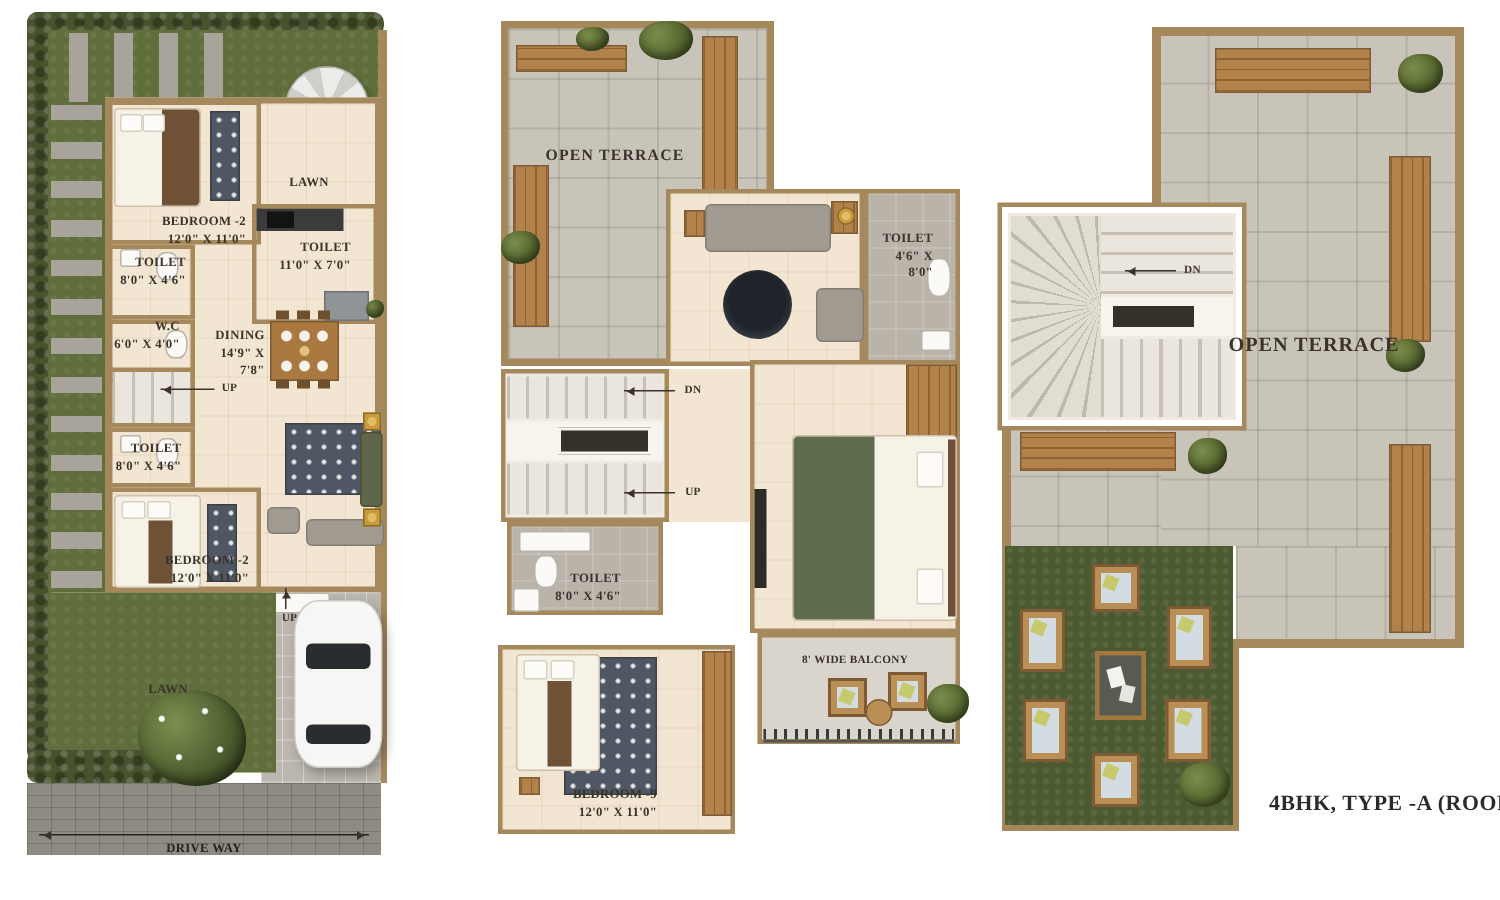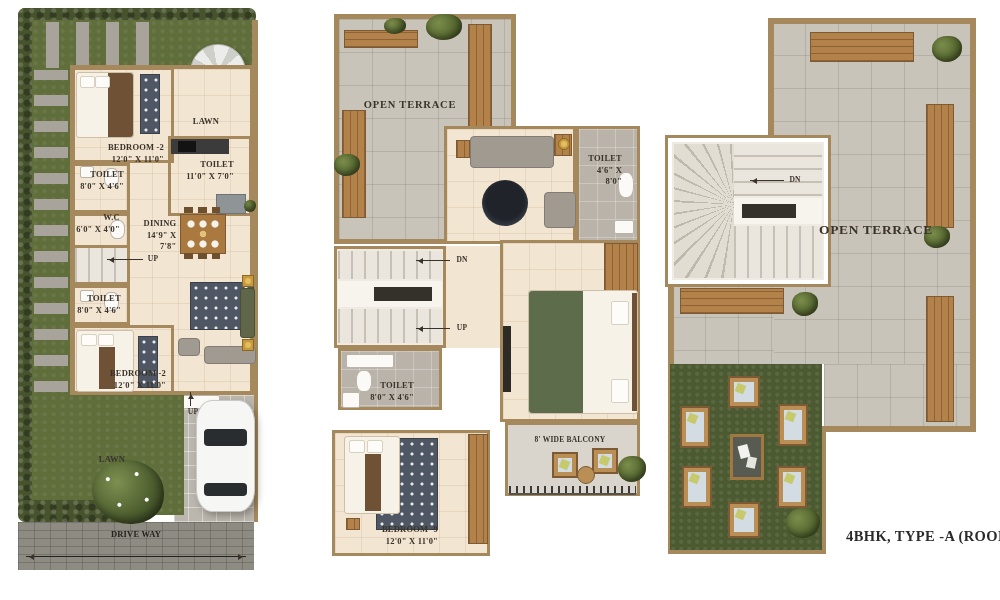--- a/index.html
+++ b/index.html
@@ -222,21 +222,21 @@
       <span class="glass" style="left:7px;top:28px;width:43px;height:17px;"></span>
       <span class="glass" style="left:7px;top:82px;width:43px;height:13px;"></span>
     </div>
 
     <div class="p lawn" style="left:14px;top:387px;width:152px;height:120px;"></div>
     <div class="lbl" style="left:94px;top:452px;"><span>LAWN</span></div>
     <div class="p tree" style="left:74px;top:452px;width:72px;height:64px;"></div>
     <div class="p hedge" style="left:0;top:492px;width:106px;height:22px;"></div>
 
     <div class="p drive" style="left:0;top:514px;width:236px;height:48px;"></div>
-    <div class="lbl" style="left:118px;top:527px;color:#24221f;"><span>DRIVE WAY</span></div>
+    <div class="lbl" style="left:118px;top:558px;color:#24221f;"><span>DRIVE WAY</span></div>
     <div class="dimline" style="left:8px;top:548px;width:220px;border-color:#24221f;"></div>
   </div>
 
   <div class="panel" id="pf" style="left:330px;top:8px;width:312px;height:556px;">
 
     <div class="p tgray" style="left:4px;top:6px;width:182px;height:230px;border:5px solid #a5895c;box-sizing:border-box;"></div>
     <div class="p wood-h" style="left:14px;top:22px;width:74px;height:18px;"></div>
     <div class="p wood-v" style="left:138px;top:16px;width:24px;height:104px;"></div>
     <div class="p wood-v" style="left:12px;top:102px;width:24px;height:108px;"></div>
     <div class="p bush" style="left:96px;top:6px;width:36px;height:26px;"></div>

